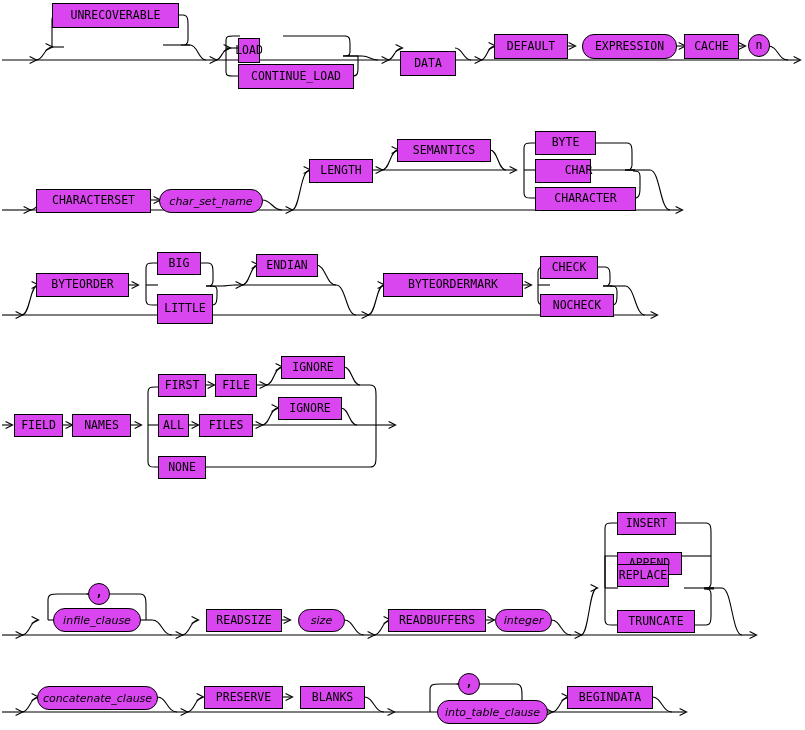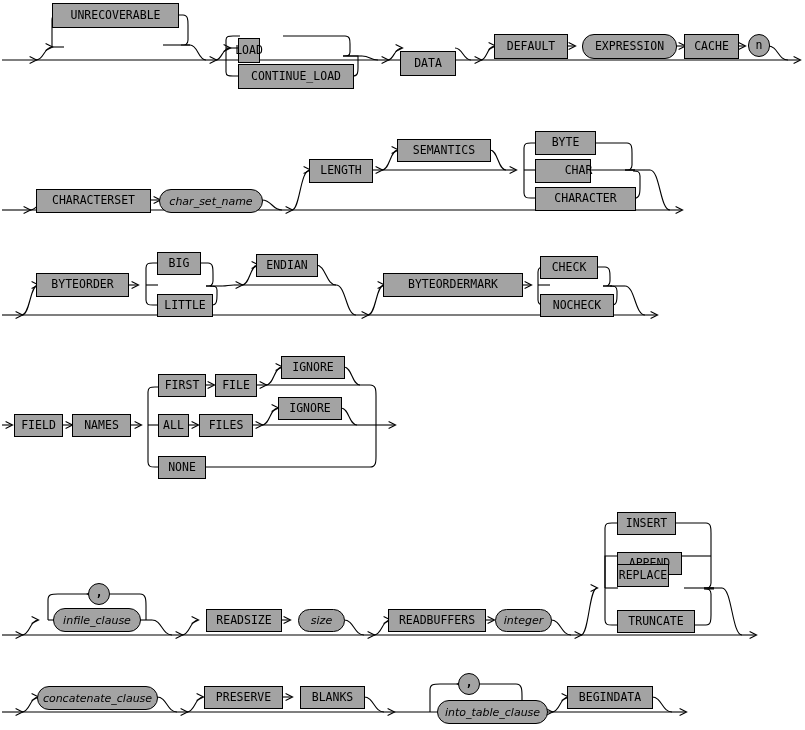--- a/index.html
+++ b/index.html
@@ -23,21 +23,21 @@
   }
   .rail {
     fill: none;
     stroke: #000000;
     stroke-width: 1.1;
   }
   
   .node {
     position: absolute;
     box-sizing: border-box;
-    background: #a3a3a3;
+    background: #d946ef;
     border: 1.3px solid #000000;
     color: #000000;
     font-size: 11.5px;
     line-height: 1;
     display: flex;
     align-items: center;
     justify-content: center;
     letter-spacing: 0px;
     white-space: nowrap;
     user-select: none;
@@ -283,21 +283,21 @@
   <div class="node term" style="left:36px;  top:189px; width:115px; height:24px;">CHARACTERSET</div>
   <div class="node nonterm" style="left:159px; top:189px; width:104px; height:24px;">char_set_name</div>
   <div class="node term" style="left:309px; top:159px; width:64px;  height:24px;">LENGTH</div>
   <div class="node term" style="left:397px; top:139px; width:94px;  height:23px;">SEMANTICS</div>
   <div class="node term" style="left:535px; top:131px; width:61px;  height:24px;">BYTE</div>
   <div class="node term" style="left:535px; top:159px; width:56px;  height:24px;padding-left:31px;">CHAR</div>
   <div class="node term" style="left:535px; top:187px; width:101px; height:24px;">CHARACTER</div>
 
   <div class="node term" style="left:36px;  top:273px; width:93px;  height:24px;">BYTEORDER</div>
   <div class="node term" style="left:157px; top:252px; width:44px;  height:23px;">BIG</div>
-  <div class="node term" style="left:157px; top:294px; width:56px;  height:23px;">LITTLE</div>
+  <div class="node term" style="left:157px; top:294px; width:56px;  height:30px;">LITTLE</div>
   <div class="node term" style="left:256px; top:254px; width:62px;  height:23px;">ENDIAN</div>
   <div class="node term" style="left:383px; top:273px; width:140px; height:24px;">BYTEORDERMARK</div>
   <div class="node term" style="left:540px; top:256px; width:58px;  height:23px;">CHECK</div>
   <div class="node term" style="left:540px; top:294px; width:74px;  height:23px;">NOCHECK</div>
 
   <div class="node term" style="left:14px;  top:414px; width:49px;  height:23px;">FIELD</div>
   <div class="node term" style="left:72px;  top:414px; width:59px;  height:23px;">NAMES</div>
   <div class="node term" style="left:158px; top:374px; width:48px;  height:23px;">FIRST</div>
   <div class="node term" style="left:215px; top:374px; width:42px;  height:23px;">FILE</div>
   <div class="node term" style="left:281px; top:356px; width:64px;  height:23px;">IGNORE</div>

